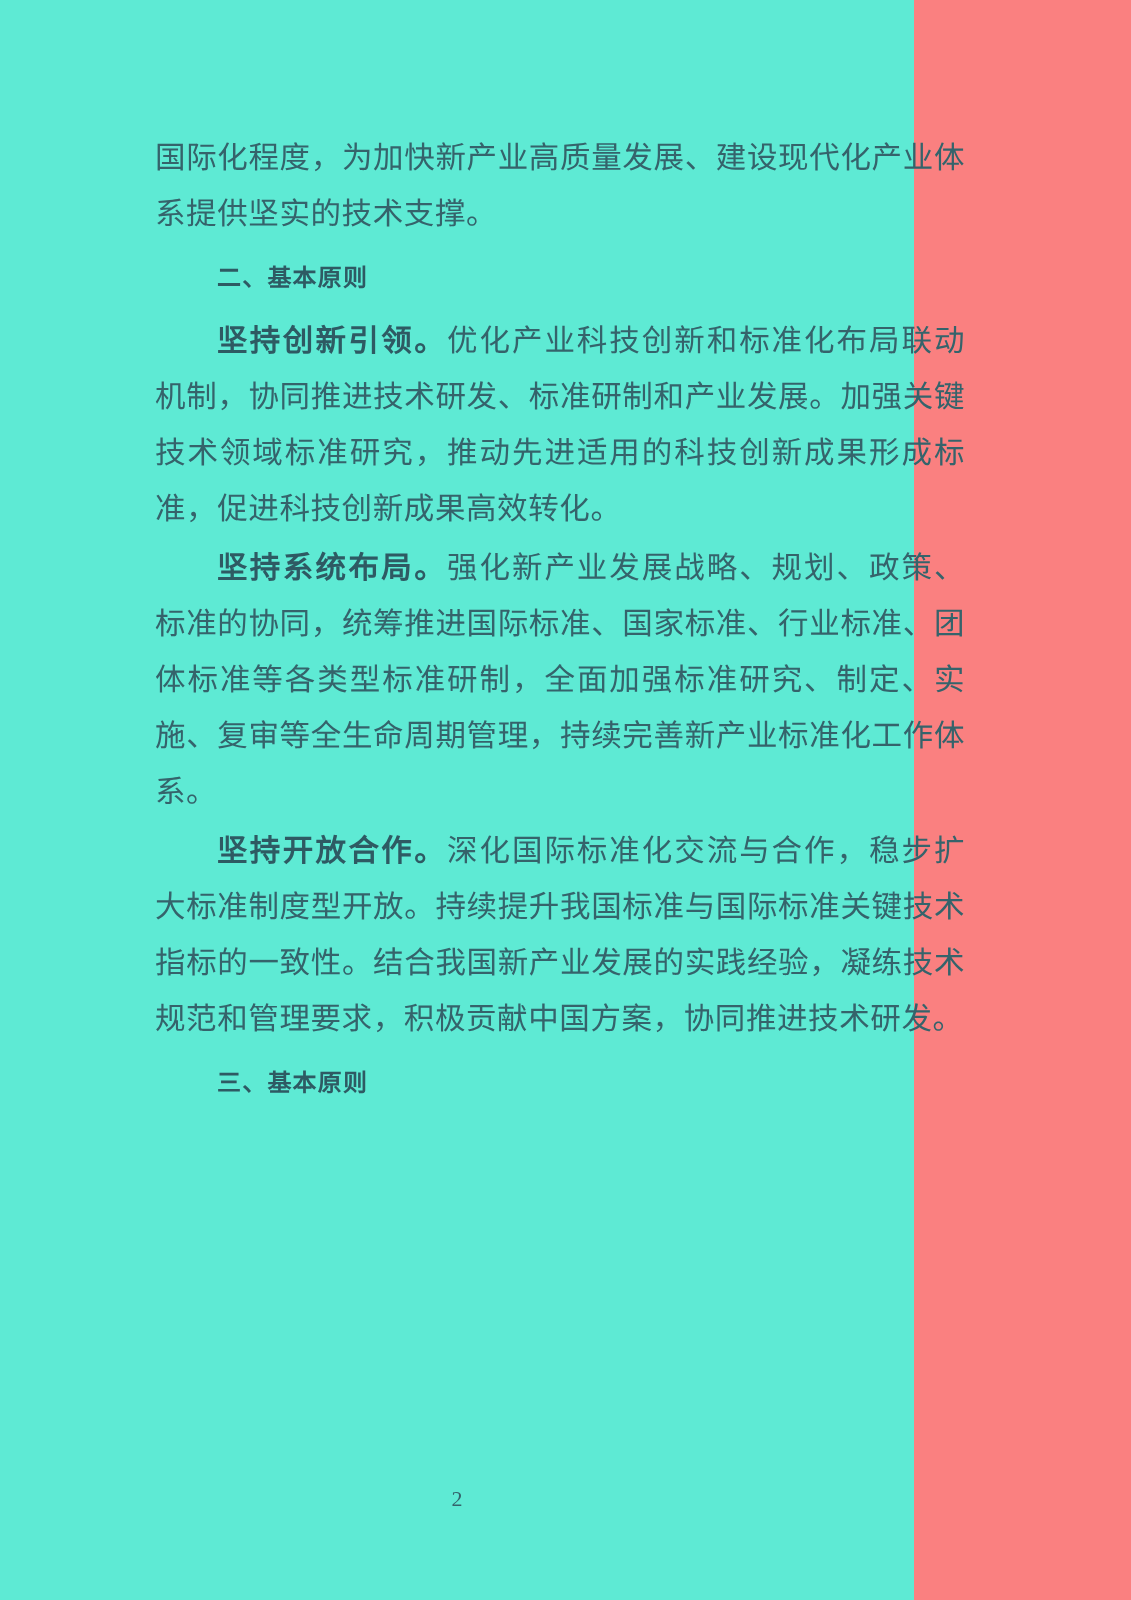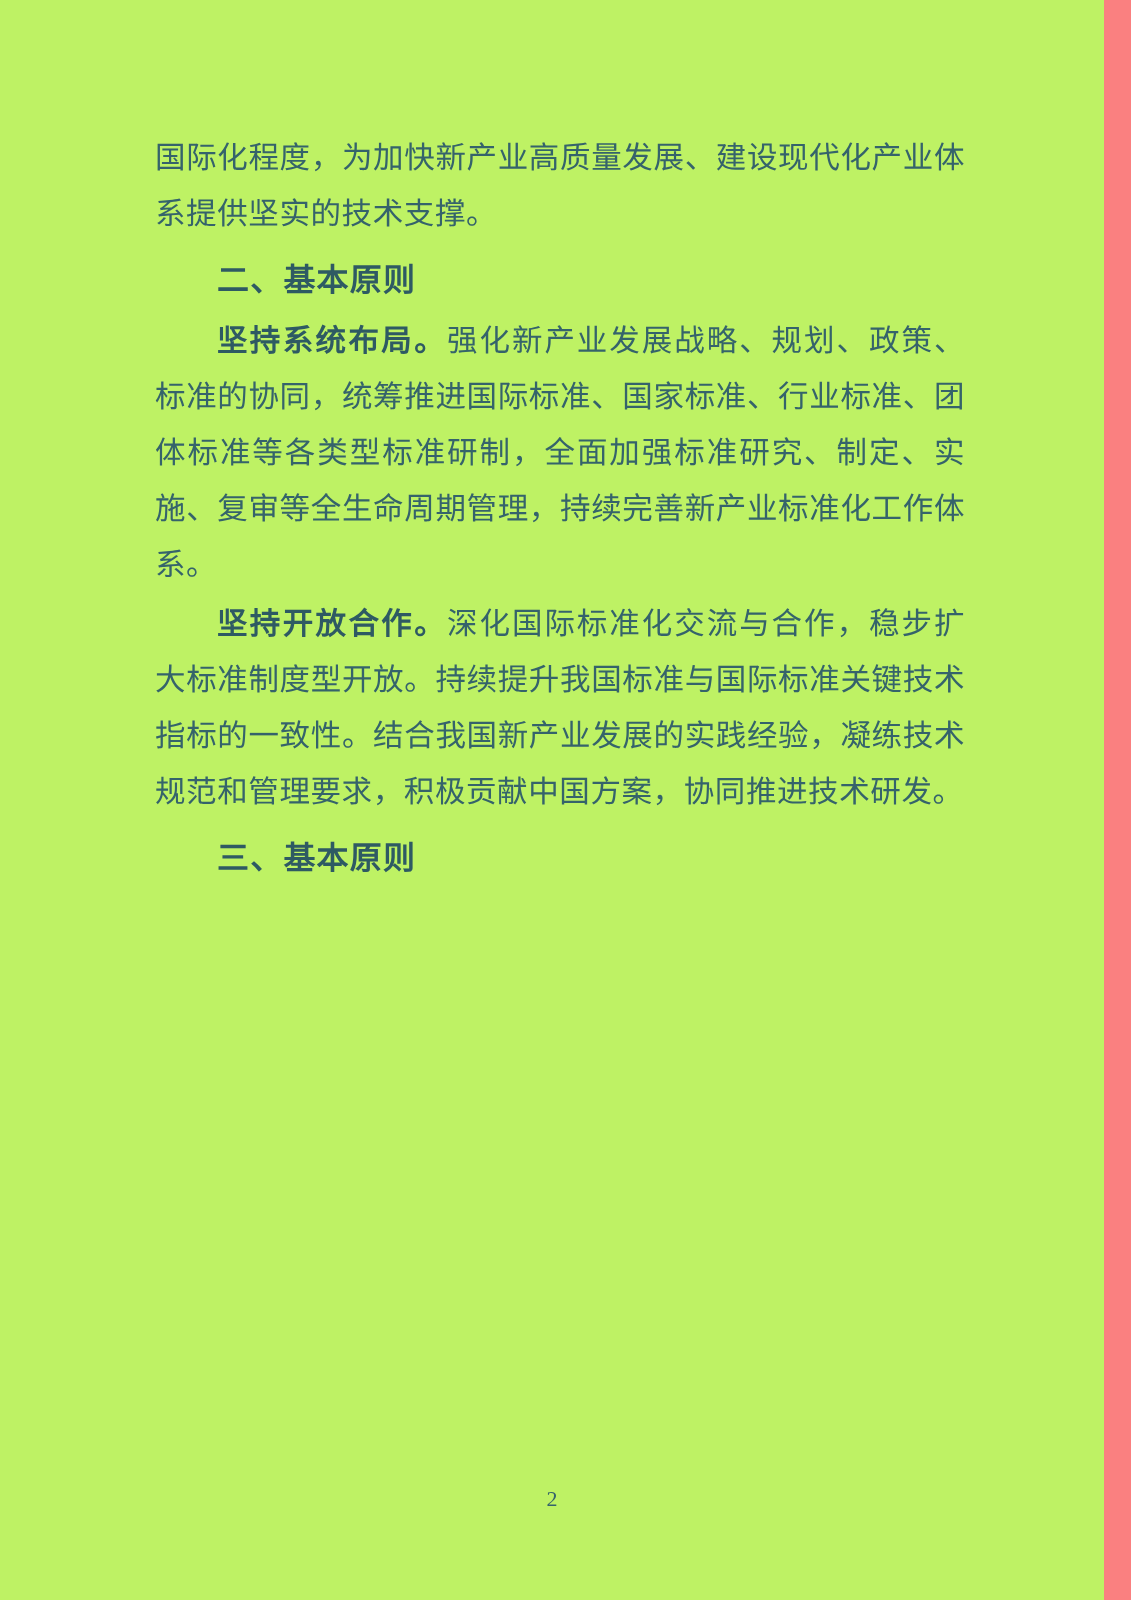--- a/index.html
+++ b/index.html
@@ -10,51 +10,51 @@
   body {
     width: 1131px;
     height: 1600px;
     background: #fa8080;
     font-family: "Liberation Serif", "DejaVu Serif", serif;
     color: #2f5f66;
     overflow: hidden;
   }
   .page {
     position: relative;
-    width: 1104px;
+    width: 914px;
     height: 1600px;
     box-sizing: border-box;
     padding: 130px 155px 60px 155px;
-    background: #bef264;
+    background: #5eead4;
   }
   .doc-body {
     width: 810px;
   }
   p.para {
     margin: 0 0 2px 0;
     font-size: 30.5px;
     line-height: 56px;
     letter-spacing: 0.6px;
     text-align: justify;
     text-justify: inter-ideograph;
     color: #35636b;
     text-indent: 0;
   }
   p.para.indent {
     text-indent: 62px;
   }
   h2.section-heading {
     margin: 10px 0 4px 0;
-    font-size: 32px;
+    font-size: 24px;
     line-height: 56px;
     font-weight: bold;
     letter-spacing: 1.2px;
     text-indent: 62px;
     color: #2e5a63;
-    font-family: Liberation Sans, sans-serif;
+    font-family: Liberation Mono, monospace;
   }
   .lead {
     font-weight: bold;
     font-family: "Liberation Sans", "DejaVu Sans", sans-serif;
     letter-spacing: 1px;
     color: #2e5a63;
   }
   .page-number {
     position: absolute;
     left: 0;
@@ -69,20 +69,21 @@
 </head>
 <body>
 
 <div class="page">
   <div class="doc-body">
 
     <p class="para">国际化程度，为加快新产业高质量发展、建设现代化产业体系提供坚实的技术支撑。</p>
 
     <h2 class="section-heading">二、基本原则</h2>
 
+    <p class="para indent"><span class="lead">坚持创新引领。</span><span>优化产业科技创新和标准化布局联动机制，协同推进技术研发、标准研制和产业发展。加强关键技术领域标准研究，推动先进适用的科技创新成果形成标准，促进科技创新成果高效转化。</span></p>
 
 
     <p class="para indent"><span class="lead">坚持系统布局。</span><span>强化新产业发展战略、规划、政策、标准的协同，统筹推进国际标准、国家标准、行业标准、团体标准等各类型标准研制，全面加强标准研究、制定、实施、复审等全生命周期管理，持续完善新产业标准化工作体系。</span></p>
 
 
     <p class="para indent"><span class="lead">坚持开放合作。</span><span>深化国际标准化交流与合作，稳步扩大标准制度型开放。持续提升我国标准与国际标准关键技术指标的一致性。结合我国新产业发展的实践经验，凝练技术规范和管理要求，积极贡献中国方案，协同推进技术研发。</span></p>
 
     <h2 class="section-heading">三、基本原则</h2>
 
   </div>

